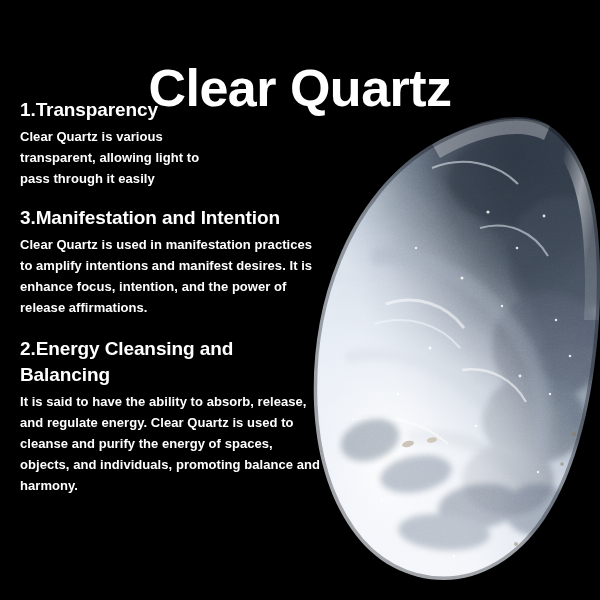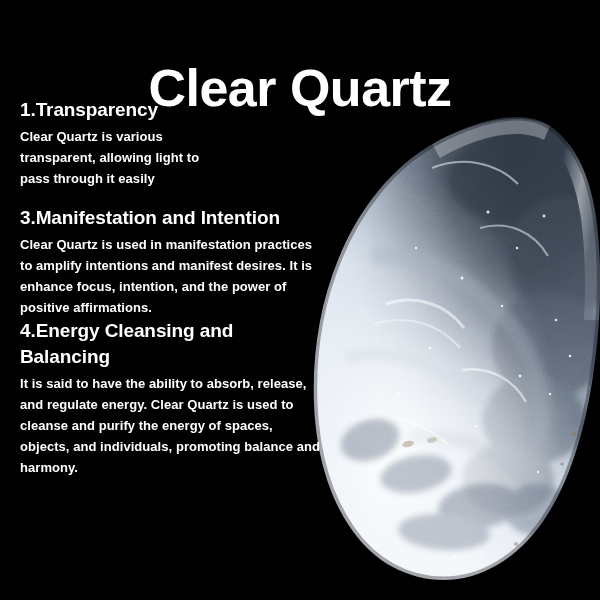--- a/index.html
+++ b/index.html
@@ -71,21 +71,21 @@
     font-size: 13px;
     font-weight: bold;
     line-height: 1.62;
     margin: 0;
     letter-spacing: 0.05px;
   }
   #section-1 { margin-bottom: 16px; }
   #section-1 .section-body { width: 200px; }
   #section-2 { margin-bottom: 16px; }
   #section-2 .section-body { width: 325px; }
-  #section-3 { }
+  #section-3 { margin-bottom: 18px; }
   #section-3 .section-body { width: 300px; }
   #section-4 .section-heading { width: 250px; }
   #section-4 .section-body { width: 300px; }
 </style>
 </head>
 <body>
 
 <div id="canvas">
 
   <div id="crystal-figure">
@@ -260,23 +260,23 @@
   <div id="content-column">
 
     <div class="section" id="section-1">
       <h2 class="section-heading">1.Transparency</h2>
       <p class="section-body">Clear Quartz is various transparent, allowing light to pass through it easily</p>
     </div>
 
 
     <div class="section" id="section-3">
       <h2 class="section-heading">3.Manifestation and Intention</h2>
-      <p class="section-body">Clear Quartz is used in manifestation practices to amplify intentions and manifest desires. It is enhance focus, intention, and the power of positive affirmations.</p>
+      <p class="section-body">Clear Quartz is used in manifestation practices to amplify intentions and manifest desires. It is enhance focus, intention, and the power of release affirmations.</p>
     </div>
 
     <div class="section" id="section-4">
-      <h2 class="section-heading">4.Energy Cleansing and Balancing</h2>
+      <h2 class="section-heading">2.Energy Cleansing and Balancing</h2>
       <p class="section-body">It is said to have the ability to absorb, release, and regulate energy. Clear Quartz is used to cleanse and purify the energy of spaces, objects, and individuals, promoting balance and harmony.</p>
     </div>
 
   </div>
 
 </div>
 
 </body></html>

